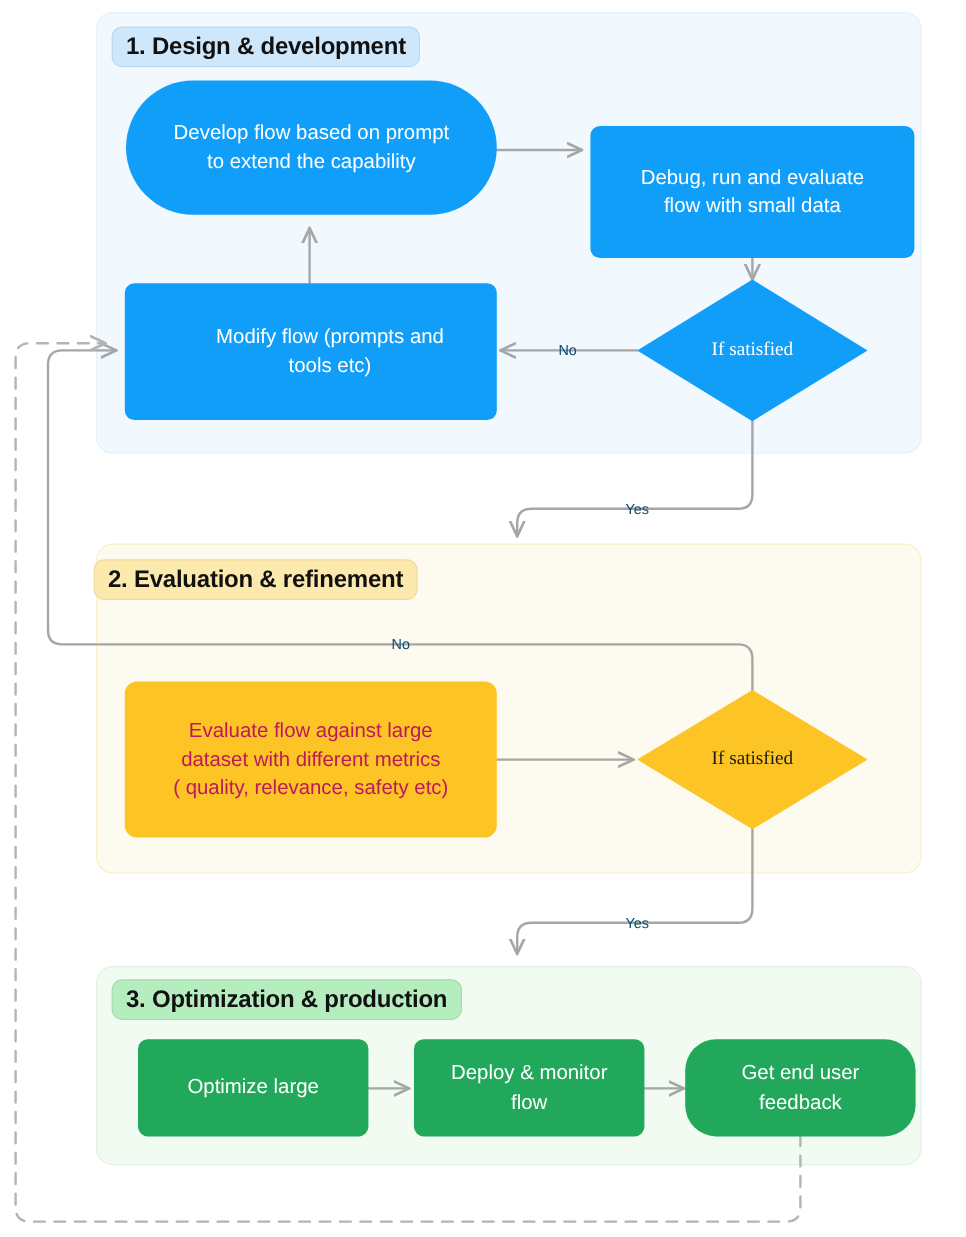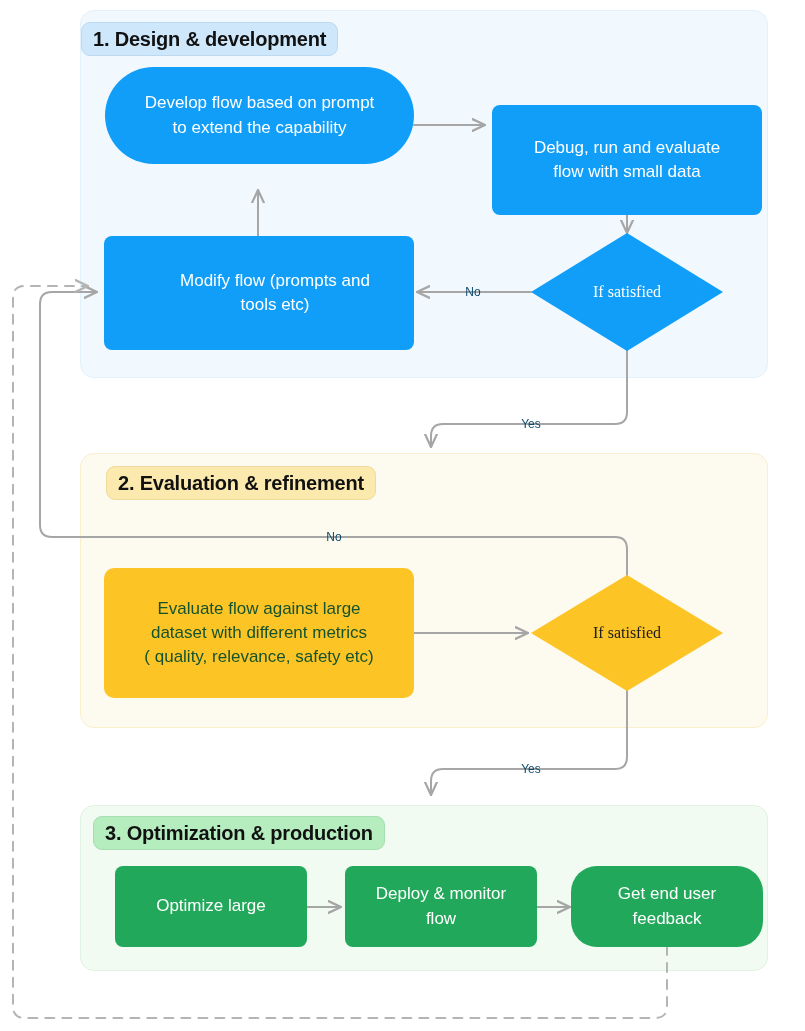--- a/index.html
+++ b/index.html
@@ -62,21 +62,21 @@
     display: flex;
     align-items: center;
     justify-content: center;
     text-align: center;
     box-sizing: border-box;
     line-height: 1.42;
     white-space: pre-line;
     padding: 4px 12px;
   }
   .node.blue   { background: #109ef8; color: #ffffff; }
-  .node.yellow { background: #fcc425; color: #14532d; }
+  .node.yellow { background: #fcc425; color: #be185d; }
   .node.green  { background: #22a85a; color: #ffffff; }
 
   .r-sm  { border-radius: 8px; }
   .r-md  { border-radius: 10px; }
   .r-pill{ border-radius: 60px; }
   .r-lg  { border-radius: 26px; }
 
   
   .diamond {
     position: absolute;
@@ -165,39 +165,39 @@
 
     <g fill="none" stroke="#b4b4b4" stroke-width="2" stroke-linecap="round" stroke-linejoin="round" stroke-dasharray="9 8">
       <path d="M 667 946 L 667 1006 Q 667 1018 655 1018 L 25 1018 Q 13 1018 13 1006 L 13 298 Q 13 286 25 286 L 88 286" marker-end="url(#arwd)"></path>
     </g>
   <rect x="455.7734375" y="281" width="34.453125" height="22" fill="transparent"></rect>
       <rect x="510.9453125" y="413" width="40.109375" height="22" fill="transparent"></rect>
       <rect x="316.7734375" y="526" width="34.453125" height="22" fill="transparent"></rect>
       <rect x="510.9453125" y="758" width="40.109375" height="22" fill="transparent"></rect>
     </svg>
 
-  <div class="badge b1" style="left:81px; top:22px;">1. Design &amp; development</div>
-
-  <div class="node blue r-pill" style="left:105px; top:67px; width:309px; height:97px; font-size:17px;">Develop flow based on prompt
+  <div class="badge b1" style="left:93px; top:22px;">1. Design &amp; development</div>
+
+  <div class="node blue r-pill" style="left:105px; top:67px; width:309px; height:112px; font-size:17px;">Develop flow based on prompt
 to extend the capability</div>
 
   <div class="node blue r-sm" style="left:492px; top:69px; width:270px; height:110px; font-size:17px;margin-top:36px;">Debug, run and evaluate
 flow with small data</div>
 
   <div class="node blue r-sm" style="left:104px; top:236px; width:310px; height:114px; font-size:17px;padding-left:44px;">Modify flow (prompts and
 tools etc)</div>
 
   <div class="diamond blue" style="left:531px; top:233px; width:192px; height:118px;">
     <div class="shape">
         <i></i>
       </div>
     <div class="dlabel" style="font-size:16px;">If satisfied</div>
   </div>
 
-  <div class="badge b2" style="left:106px; top:466px;">2. Evaluation &amp; refinement</div>
+  <div class="badge b2" style="left:78px; top:466px;">2. Evaluation &amp; refinement</div>
 
   <div class="node yellow r-md" style="left:104px; top:568px; width:310px; height:130px; font-size:17px;">Evaluate flow against large
 dataset with different metrics
 ( quality, relevance, safety etc)</div>
 
   <div class="diamond yellow" style="left:531px; top:575px; width:192px; height:116px;">
     <div class="shape">
         <i></i>
       </div>
     <div class="dlabel" style="font-size:16px;">If satisfied</div>

